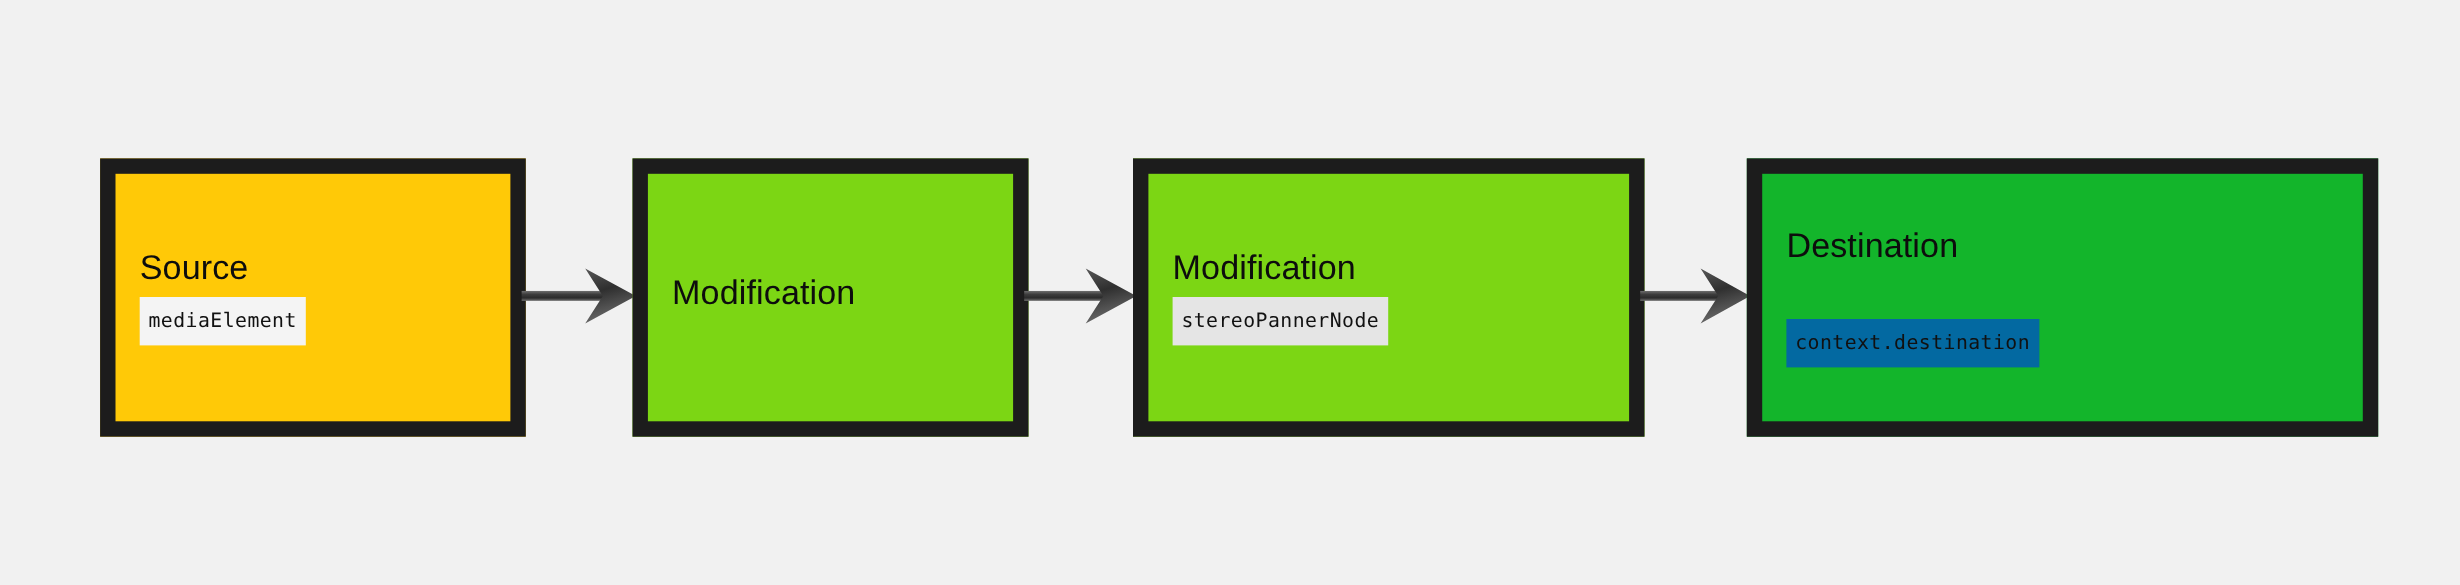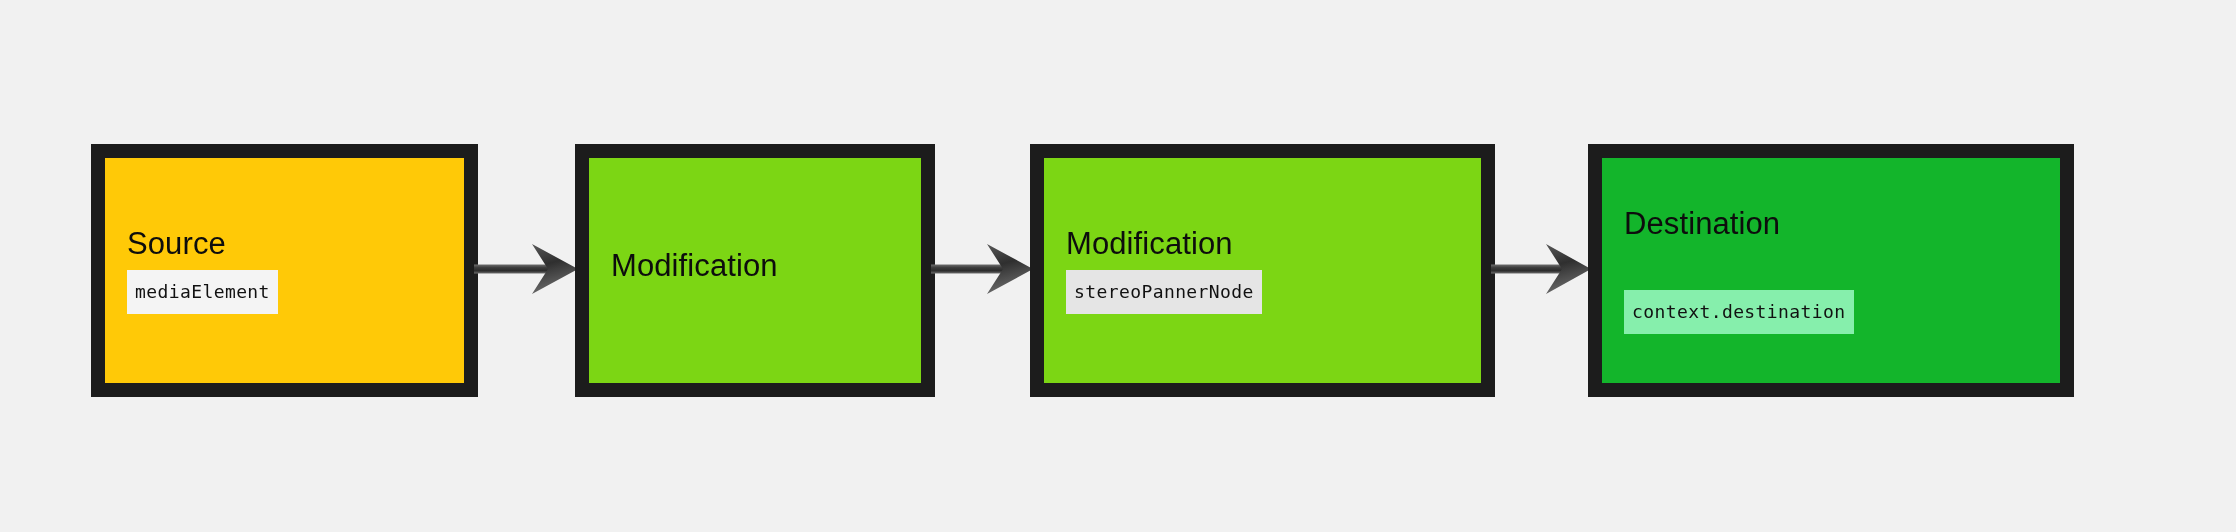--- a/index.html
+++ b/index.html
@@ -53,21 +53,21 @@
     background: #f4f4f4;
     padding: 8px 8px 9px 8px;
     white-space: nowrap;
     letter-spacing: 0.4px;
   }
 
   
   #node-source      { left: 91px;   width: 387px; background: #FFC907; }
   #node-gain        { left: 575px;  width: 360px; background: #7CD614; }
   #node-panner      { left: 1030px; width: 465px; background: #7CD614; }
-  #node-destination { left: 1588px; width: 486px; background: #13B52B; gap: 40px; }
+  #node-destination { left: 1588px; width: 574px; background: #13B52B; gap: 40px; }
 
   
   .arrow {
     position: absolute;
     top: 240px;
     height: 58px;
     pointer-events: none;
   }
   #arrow-1 { left: 474px;  width: 108px; }
   #arrow-2 { left: 931px;  width: 106px; }
@@ -148,16 +148,16 @@
           <stop offset="100%" stop-color="#6b6b6b"></stop>
         </linearGradient>
       </defs>
       <rect x="0" y="24.5" width="75" height="9" fill="url(#shaftGrad3)"></rect>
       <path d="M 55 4 L 100 29 L 55 54 L 71 29 Z" fill="url(#headGrad3)"></path>
     </svg>
   </div>
 
   <div class="node" id="node-destination" style="background: rgb(19, 181, 43); border-color: rgb(28, 28, 28);">
     <div class="node-title">Destination</div>
-    <div class="node-code" style="background: #86efac;">context.destination</div>
+    <div class="node-code" style="background: #0369a1;">context.destination</div>
   </div>
 
 </div>
 
 </body></html>

